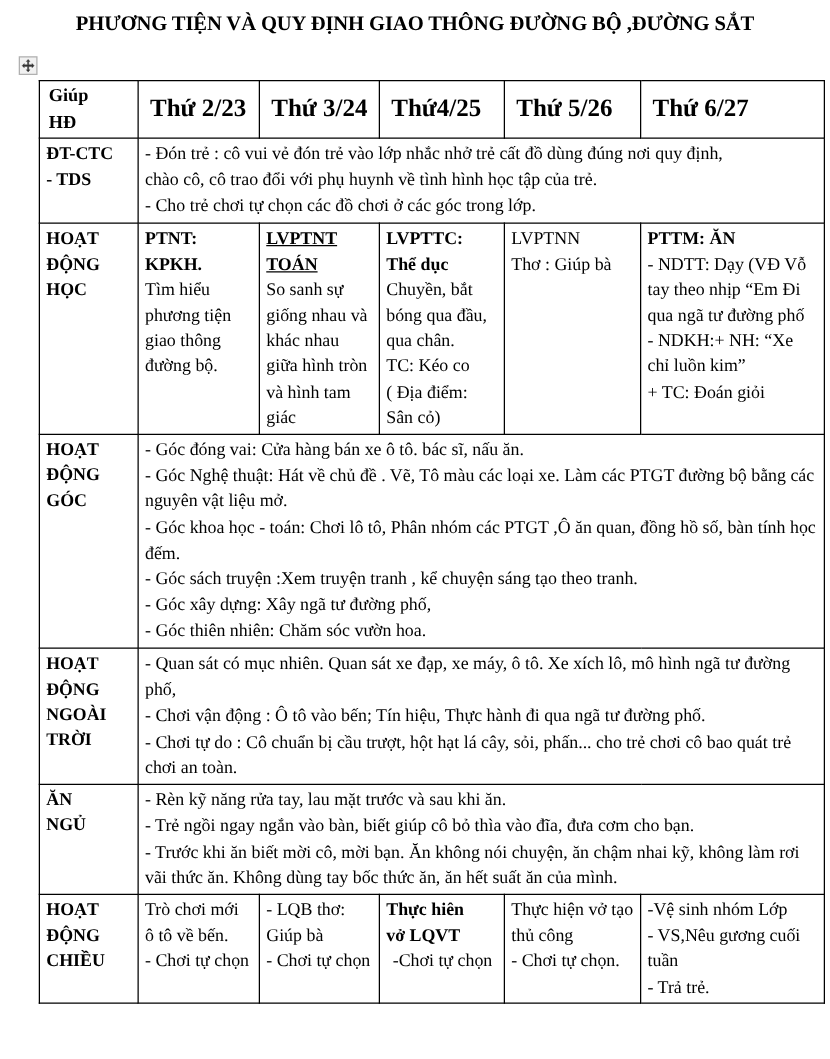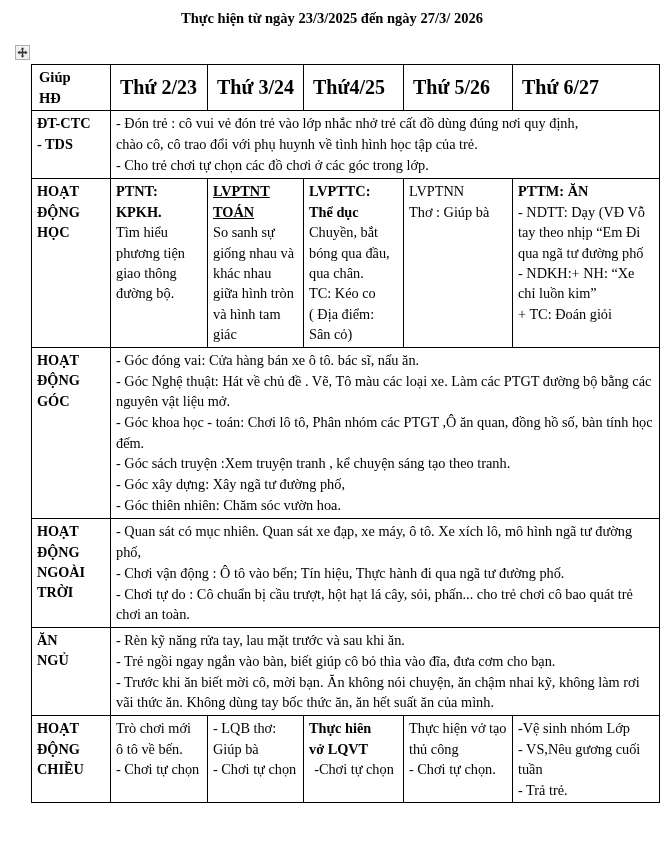--- a/index.html
+++ b/index.html
@@ -122,21 +122,21 @@
 
 <div class="move-handle">
   <span>
     <svg width="11" height="11" viewBox="0 0 11 11">
       <path d="M5.5 0.5 L7 2.2 H6 V4.8 H8.6 V3.8 L10.3 5.5 L8.6 7.2 V6.2 H6 V8.8 H7 L5.5 10.5 L4 8.8 H5 V6.2 H2.4 V7.2 L0.7 5.5 L2.4 3.8 V4.8 H5 V2.2 H4 Z" fill="#333333" stroke="#333333" stroke-width="0.3"></path>
     </svg>
   </span>
 </div>
 
 <div class="doc-header">
-  <div class="title-line-3">Thực hiện từ ngày 23/3/2025 đến ngày 27/3/ 2026</div>
+  <div class="title-line-2">PHƯƠNG TIỆN VÀ QUY ĐỊNH GIAO THÔNG  ĐƯỜNG BỘ ,ĐƯỜNG SẮT</div>
 </div>
 
 <table class="plan-table">
   <colgroup>
     <col class="c0">
       <col class="c1">
       <col class="c2">
       <col class="c3">
       <col class="c4">
       <col class="c5">

